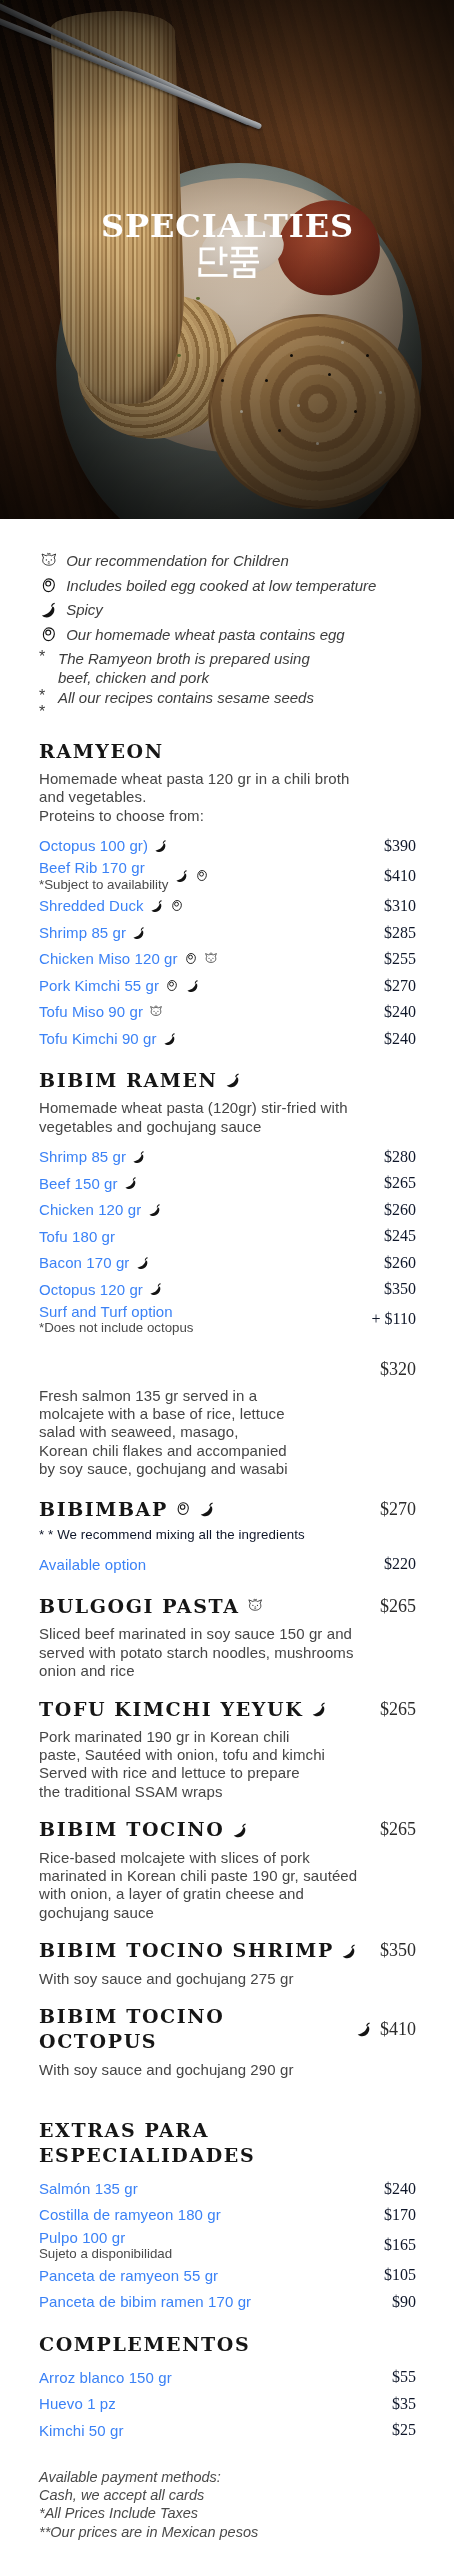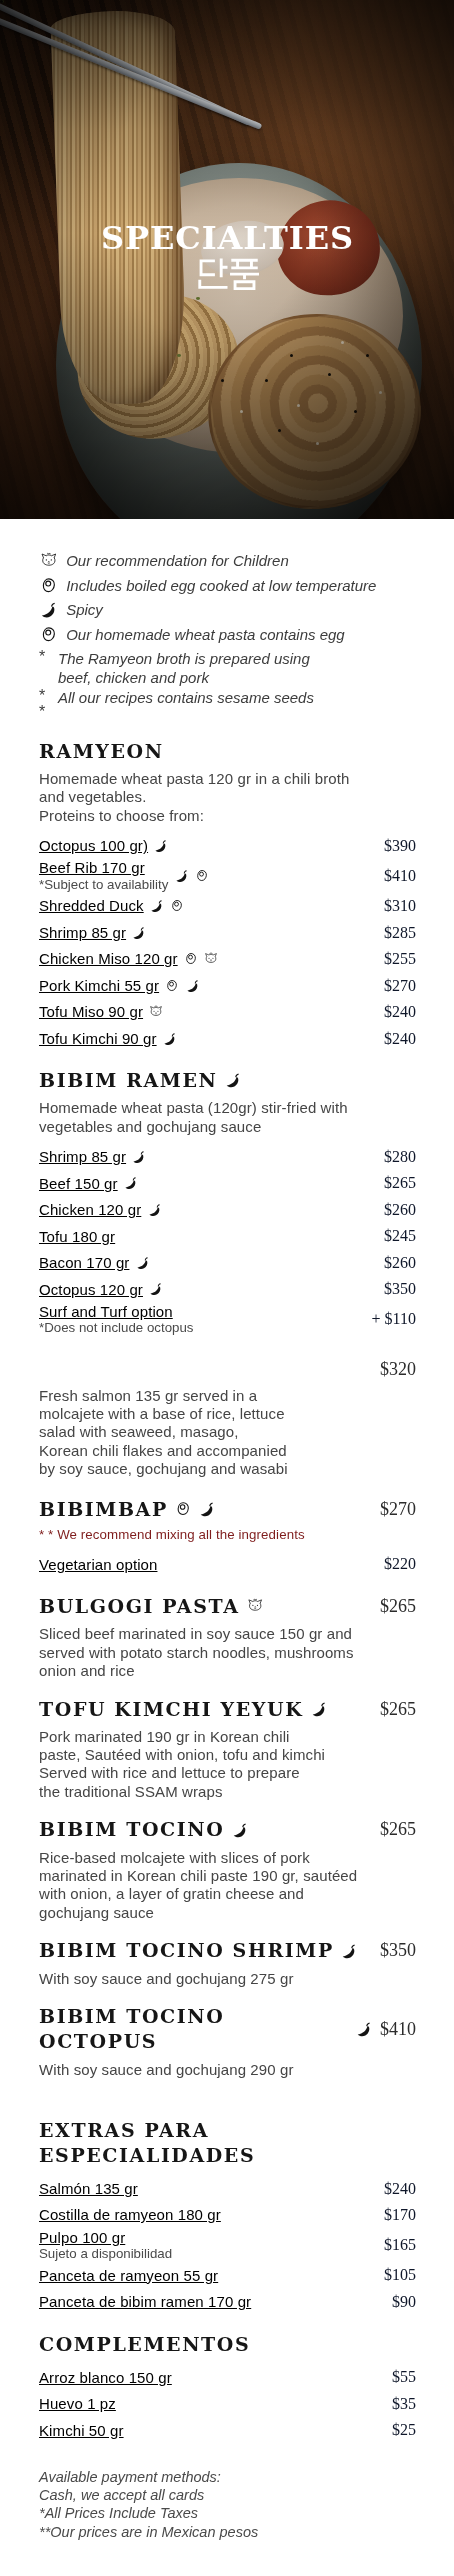--- a/index.html
+++ b/index.html
@@ -49,45 +49,45 @@
       379px 391px 0 #f0e3cc, 366px 354px 0 #15100a, 240px 410px 0 #f0e3cc,
       221px 379px 0 #15100a, 290px 354px 0 #15100a, 341px 341px 0 #f0e3cc;}
   .greens{left:0;top:0;width:4.4px;height:3.2px;border-radius:50%;background:#64752f;
     box-shadow:196px 297px 0 #64752f, 161px 328px 0 #55662c, 129px 265px 0 #64752f,
       101px 189px 0 #55662c, 145px 133px 0 #64752f, 110px 95px 0 #55662c,
       177px 354px 0 #6a7b37, 82px 303px 0 #55662c;}
   .vignette{inset:0;
     background:
       radial-gradient(ellipse at 46% 40%, rgba(0,0,0,0) 30%, rgba(0,0,0,.35) 62%, rgba(0,0,0,.8) 98%),
       linear-gradient(180deg, rgba(0,0,0,.55) 0%, rgba(0,0,0,.18) 25%, rgba(0,0,0,.02) 45%, rgba(0,0,0,.22) 80%, rgba(0,0,0,.4) 100%);}
-  .hero-text{left:0;top:222px;width:455px;text-align:center;}
+  .hero-text{left:0;top:210px;width:455px;text-align:center;}
   .hero-title{position:static;display:block;color:#fff;font-family:"DejaVu Serif","Liberation Serif",serif;
     font-weight:700;font-size:32px;line-height:32px;letter-spacing:0.9px;}
   .hero-sub{position:static;display:inline-block;margin-top:3.2px;}
   
   .menu{padding:0 39px 0 39px;}
   .legend{margin-top:32px;}
   .legend-row{display:flex;align-items:flex-start;min-height:24px;margin-bottom:0.6px;}
   .legend-ic{width:19px;display:flex;justify-content:center;margin-top:1.3px;flex:0 0 19px;}
   .legend-marker{width:19px;flex:0 0 19px;font-size:16px;line-height:16.4px;color:#3c3c3c;letter-spacing:1.3px;}
   .legend-text{font-style:italic;font-size:15px;line-height:19px;color:#3c3c3c;margin-left:8.2px;white-space:pre-line;}
   .legend-row.marker .legend-text{margin-left:0;}
   .section{margin-top:16.4px;}
   .s0{margin-top:18px;} .s2{margin-top:23px;} .s3{margin-top:19px;} .s9{margin-top:39px;}
   .section-header{display:flex;align-items:center;gap:7.6px;}
   .section-title{font-family:"DejaVu Serif","Liberation Serif",serif;font-weight:700;font-size:19px;
     line-height:25px;letter-spacing:1.6px;color:#161616;}
   .header-price{margin-left:auto;font-family:"Liberation Serif",serif;font-size:18px;color:#2b2b2b;}
   .desc{margin-top:6.3px;font-size:15px;line-height:18.3px;color:#454545;white-space:pre-line;letter-spacing:0.1px;}
-  .section-note{margin-top:5px;font-size:13.3px;line-height:16.4px;color:#7f1d1d;letter-spacing:0.1px;}
+  .section-note{margin-top:5px;font-size:13.3px;line-height:16.4px;color:#0f172a;letter-spacing:0.1px;}
   .items{margin-top:7.6px;}
   .item-row{display:flex;align-items:center;min-height:26.5px;}
   .item-left{display:flex;align-items:center;gap:6.3px;}
   .item-text{display:flex;flex-direction:column;}
-  .item-name{font-size:15px;line-height:17.7px;color:#000000;letter-spacing:0.1px;text-decoration:underline;}
+  .item-name{font-size:15px;line-height:17.7px;color:#3b82f6;letter-spacing:0.1px;}
   .item-note{font-size:13.3px;line-height:16px;color:#4a4a4a;}
   .item-price{margin-left:auto;font-family:"Liberation Serif",serif;font-size:16px;color:#0f172a;white-space:nowrap;}
   .footer{margin-top:24px;font-style:italic;font-size:14.5px;line-height:18.3px;color:#4a4a4a;}
   .ic{display:inline-flex;}
 </style>
 </head>
 <body>
 
 <div class="photo">
   <div class="wood"></div>
@@ -468,21 +468,21 @@
     <path d="M16.6 7.9c.1-2 1.5-3.6 3.5-3.9l-.4-1.7c-2.6.4-4.6 2.6-4.7 5.2l1.6.4z"></path>
             </svg>
           </span>
           <span class="header-price">$270</span>
         </div>
         <div class="section-note">* * We recommend mixing all the ingredients</div>
         <div class="items">
           <div class="item-row">
             <div class="item-left">
               <div class="item-text">
-                <span class="item-name">Vegetarian option</span>
+                <span class="item-name">Available option</span>
               </div>
             </div>
             <span class="item-price">$220</span>
           </div>
         </div>
       </section>
       <section class="section s4">
         <div class="section-header">
           <span class="section-title">BULGOGI PASTA</span>
           <span class="ic">

